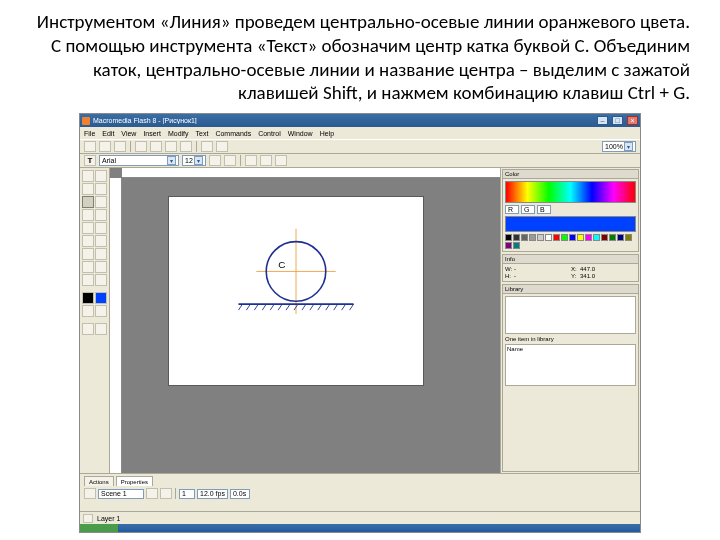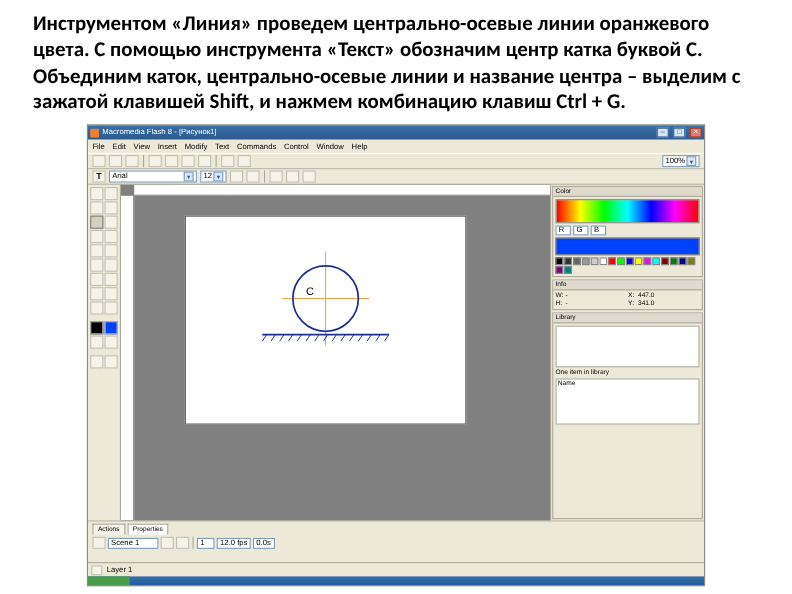--- a/index.html
+++ b/index.html
@@ -1,17 +1,17 @@
 <!DOCTYPE html>
 <html><head>
 <meta charset="utf-8">
 <style>
   * { box-sizing: border-box; margin: 0; padding: 0; }
   body { width: 720px; height: 540px; background: #fff; font-family: Calibri, Arial, sans-serif; font-size: 19px; color: #000; overflow: hidden; }
-  .caption { padding: 10px 30px 6px; text-align: left; line-height: 1.25; font-weight: bold; }
+  .caption { padding: 10px 30px 6px; text-align: right; line-height: 1.25; }
   .app { margin: 2px auto 0; width: 562px; height: 420px; background: #ece9d8; border: 1px solid #8a8a8a; font-size: 8px; font-family: Tahoma, Arial, sans-serif; position: relative; }
   .titlebar { height: 13px; background: linear-gradient(#3a6ea5,#2a5a90); color:#fff; display:flex; align-items:center; padding:0 2px; gap:3px; }
   .titlebar .ticon{width:8px;height:8px;background:#f08030;border-radius:1px;}
   .titlebar .title{flex:1;white-space:nowrap;overflow:hidden;font-size:7px;}
   .winbtn{width:11px;height:9px;background:#d7e4f2;border:1px solid #2a5a90;margin-left:1px;display:flex;align-items:center;justify-content:center;font-size:7px;color:#2a5a90;}
   .winbtn.close{background:#e27a6f;color:#fff;border-color:#a03020;}
   .menubar{height:12px;background:#ece9d8;display:flex;align-items:center;gap:7px;padding:0 4px;font-size:7px;color:#000;}
   .toolbar{height:15px;background:#ece9d8;border-top:1px solid #fff;border-bottom:1px solid #aca899;display:flex;align-items:center;gap:3px;padding:0 4px;}
   .tbtn{width:12px;height:11px;border:1px solid #c0c0b0;background:#f4f2e9;}
   .sep{width:1px;height:11px;background:#aca899;margin:0 1px;}

